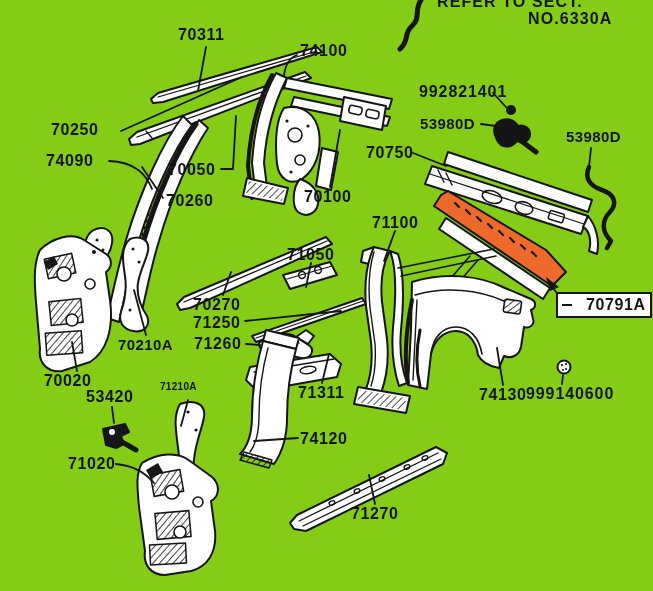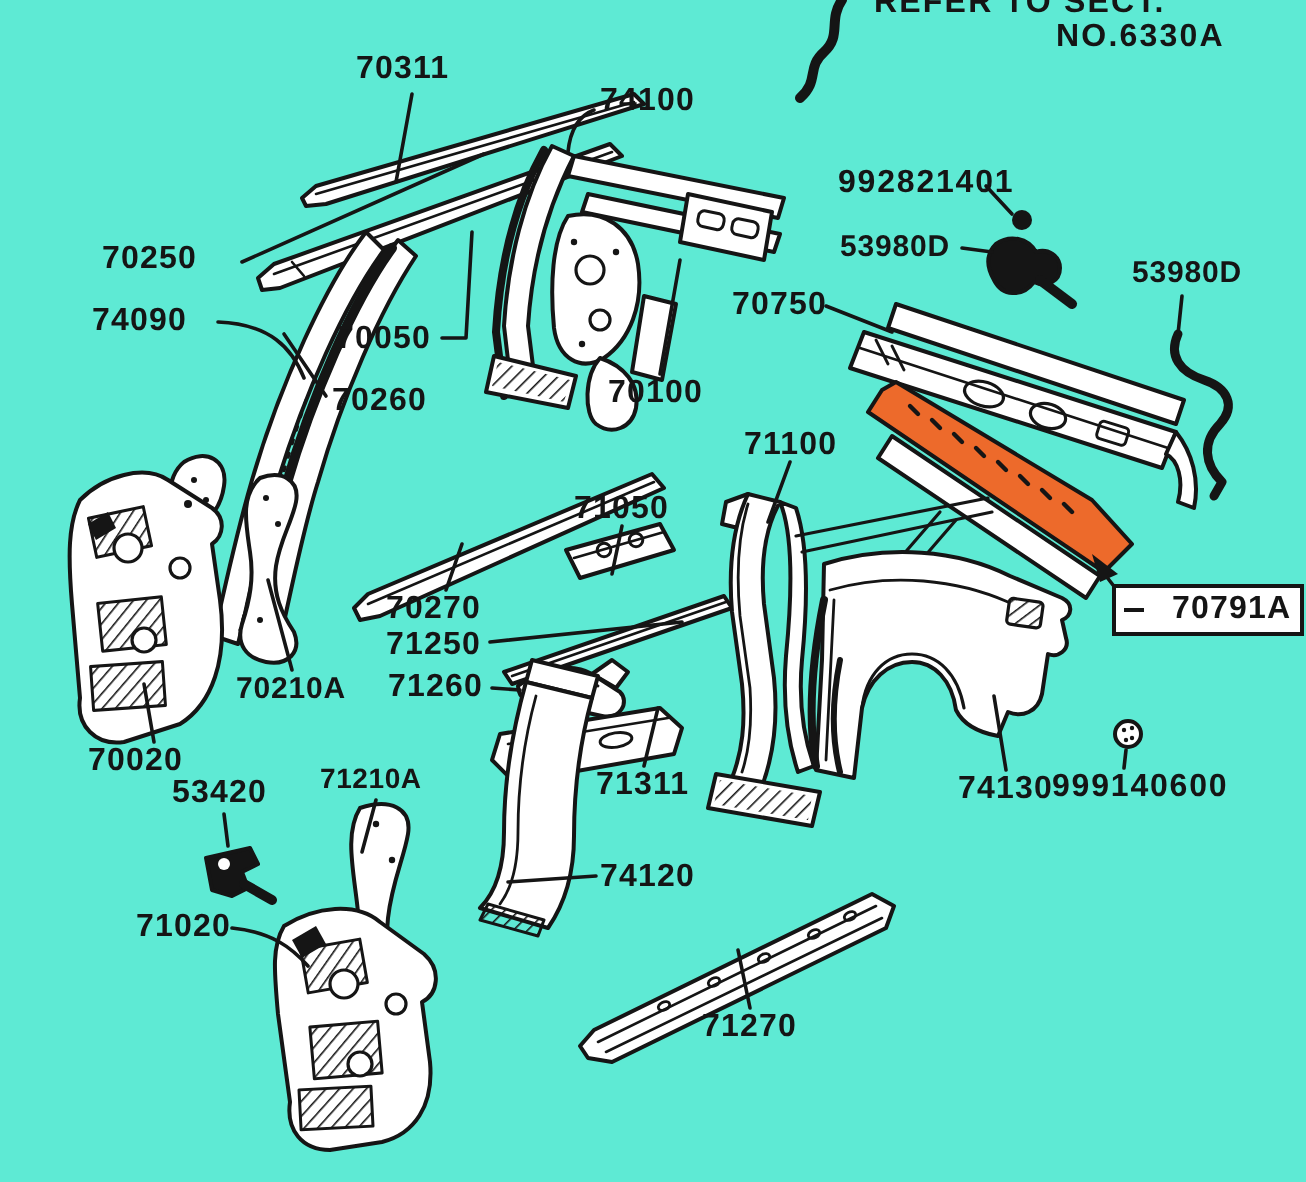--- a/index.html
+++ b/index.html
@@ -1,23 +1,23 @@
 <!DOCTYPE html>
 <html><head>
 <meta charset="utf-8">
 <style>
   html,body{margin:0;padding:0;background:#fff;}
-  .stage{position:relative;width:653px;height:591px;background:#5eead4;overflow:hidden;
+  .stage{position:relative;width:653px;height:591px;background:#84cc16;overflow:hidden;
          font-family:"Liberation Sans",sans-serif;}
   .stage svg{position:absolute;left:0;top:0;}
   .plabel{position:absolute;font-weight:bold;color:#151515;white-space:nowrap;
           letter-spacing:0.6px;line-height:1;font-size:16px;}
   .small{font-size:16px;letter-spacing:0.9px;}
   .mid{font-size:15px;letter-spacing:0.4px;}
-  .mid2{font-size:14px;letter-spacing:0.3px;}
+  .mid2{font-size:10px;letter-spacing:0.3px;}
   .note-line{position:absolute;font-weight:bold;color:#151515;white-space:nowrap;
              letter-spacing:1.1px;line-height:1;font-size:16px;}
   .callout{position:absolute;left:556px;top:292px;width:88px;height:22px;
            border:2px solid #151515;background:#fff;display:flex;align-items:center;
            padding-left:4px;gap:12px;}
   .dash-icon{display:inline-block;width:10px;height:2.5px;background:#151515;margin-right:2px;}
   .callout .plabel-in{position:static;font-weight:bold;color:#151515;font-size:16px;
            letter-spacing:0.6px;line-height:1;}
 </style>
 </head>

